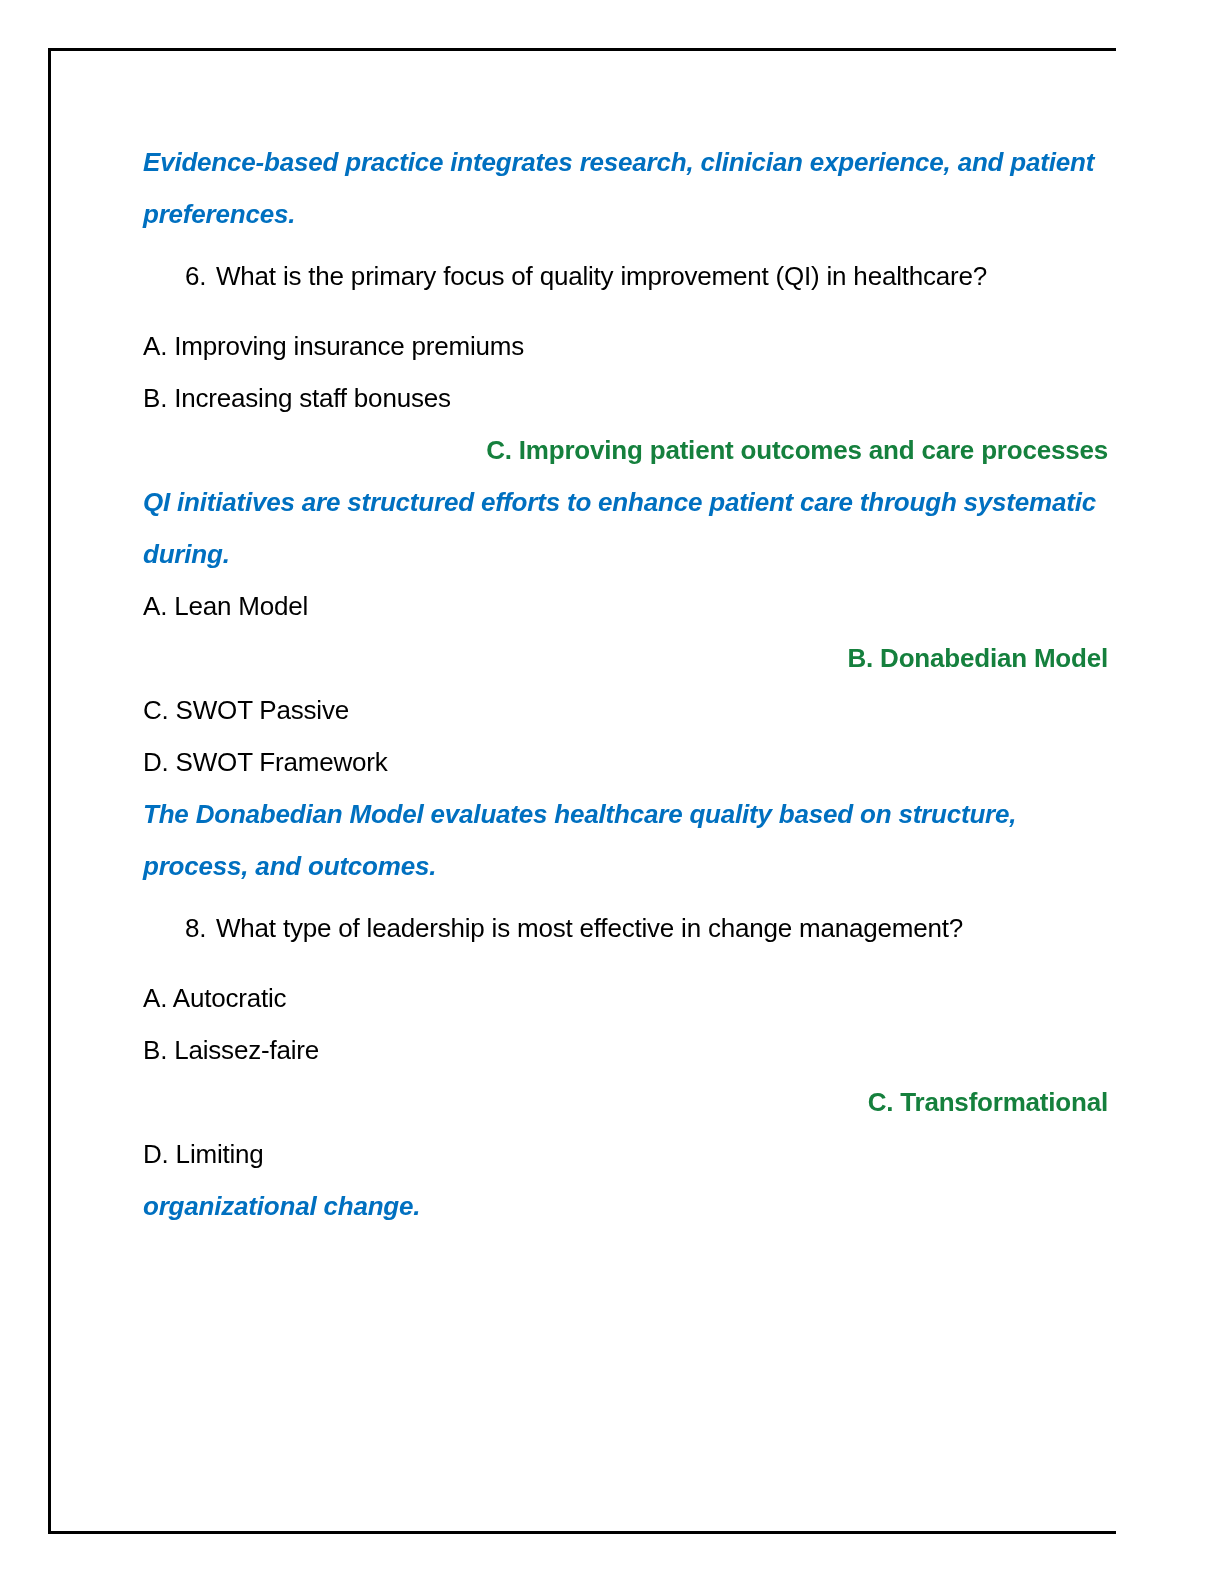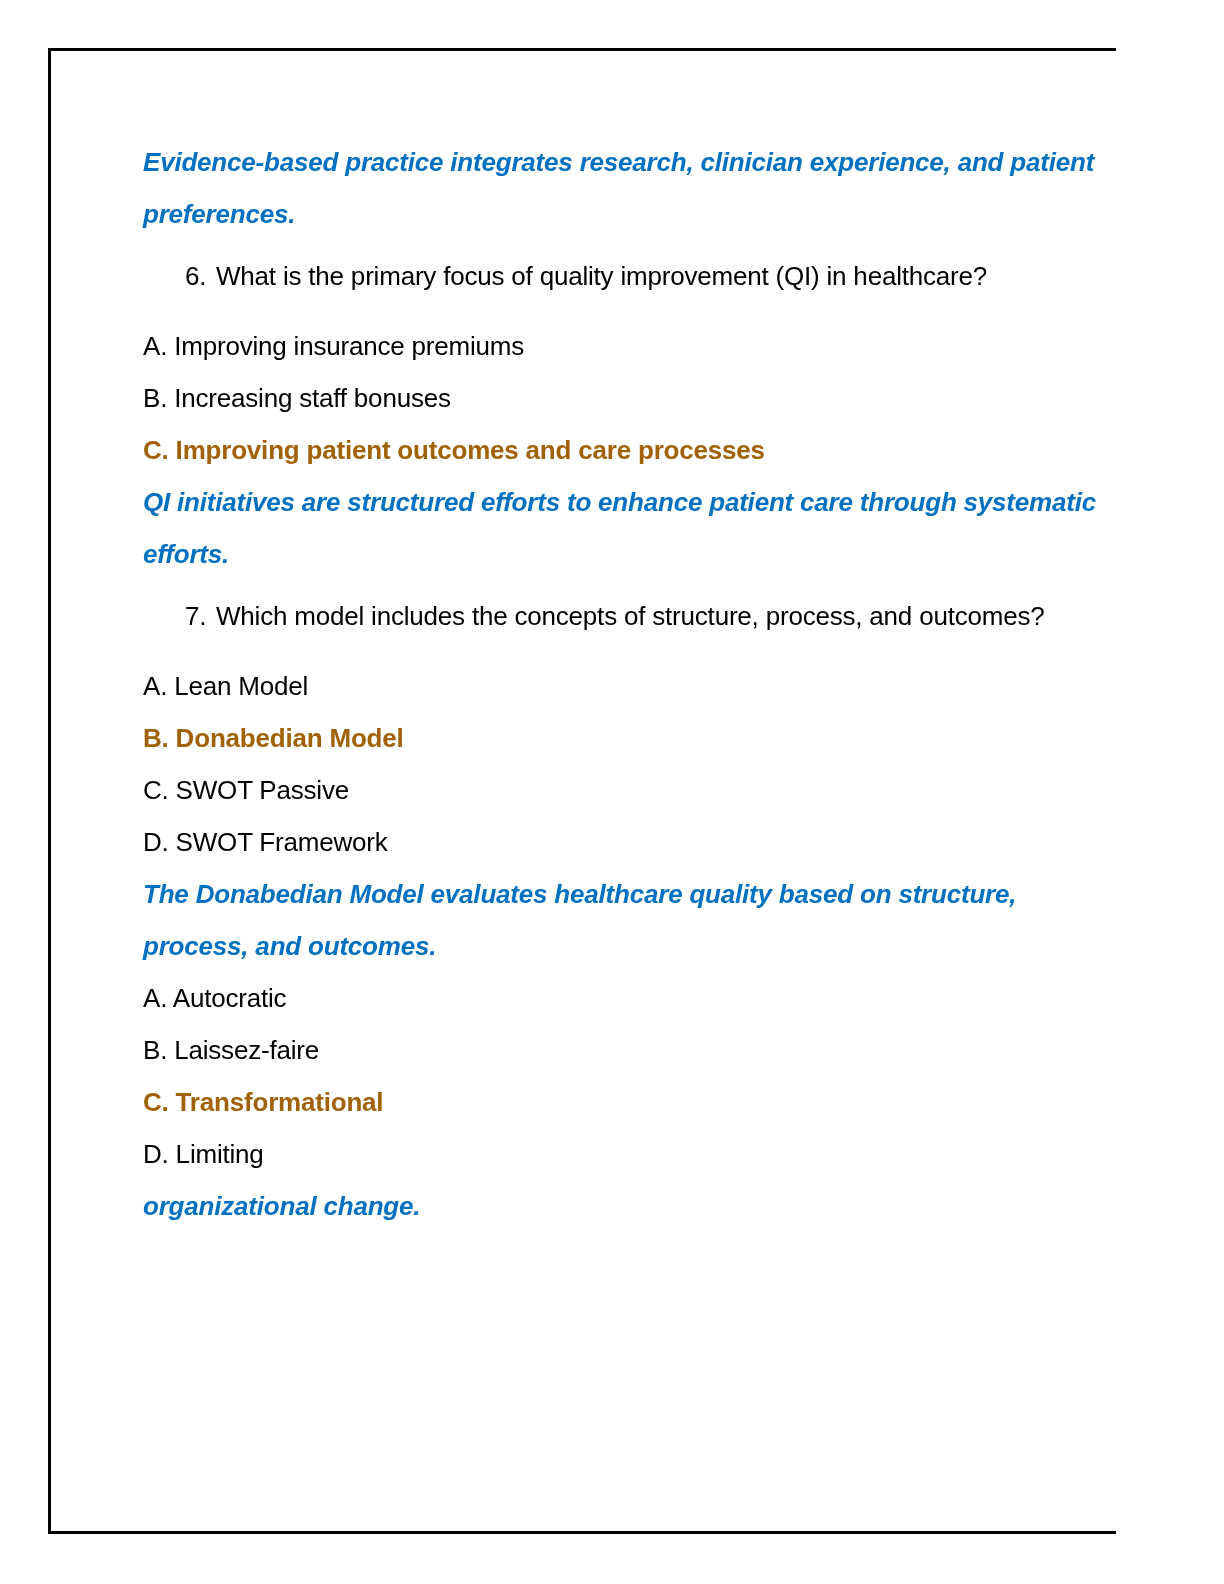--- a/index.html
+++ b/index.html
@@ -51,22 +51,23 @@
     display: inline-block;
     margin-left: 42px;
     min-width: 31px;
   }
   .exp .line {
     color: #0070C0;
     font-weight: 700;
     font-style: italic;
   }
   .option.correct .line {
-    color: #a16207;
+    color: #15803d;
     font-weight: 700;
+    text-align: right;
   }
 </style>
 </head>
 <body>
 
 <div class="page">
   <div class="page-border"></div>
 
   <div class="content">
 
@@ -82,43 +83,43 @@
       <span class="line">A. Improving insurance premiums</span>
     </p>
     <p class="block option">
       <span class="line">B. Increasing staff bonuses</span>
     </p>
     <p class="block option correct">
       <span class="line">C. Improving patient outcomes and care processes</span>
     </p>
     <p class="block exp">
       <span class="line">QI initiatives are structured efforts to enhance patient care through systematic</span>
-      <span class="line">efforts.</span>
+      <span class="line">during.</span>
     </p>
 
-    <p class="block question">
-      <span class="line"><span class="qnum">7.</span><span>Which model includes the concepts of structure, process, and outcomes?</span></span>
-    </p>
     <p class="block option">
       <span class="line">A. Lean Model</span>
     </p>
     <p class="block option correct">
       <span class="line">B. Donabedian Model</span>
     </p>
     <p class="block option">
       <span class="line">C. SWOT Passive</span>
     </p>
     <p class="block option">
       <span class="line">D. SWOT Framework</span>
     </p>
     <p class="block exp">
       <span class="line">The Donabedian Model evaluates healthcare quality based on structure,</span>
       <span class="line">process, and outcomes.</span>
     </p>
 
+    <p class="block question">
+      <span class="line"><span class="qnum">8.</span><span>What type of leadership is most effective in change management?</span></span>
+    </p>
     <p class="block option">
       <span class="line">A. Autocratic</span>
     </p>
     <p class="block option">
       <span class="line">B. Laissez-faire</span>
     </p>
     <p class="block option correct">
       <span class="line">C. Transformational</span>
     </p>
     <p class="block option">

